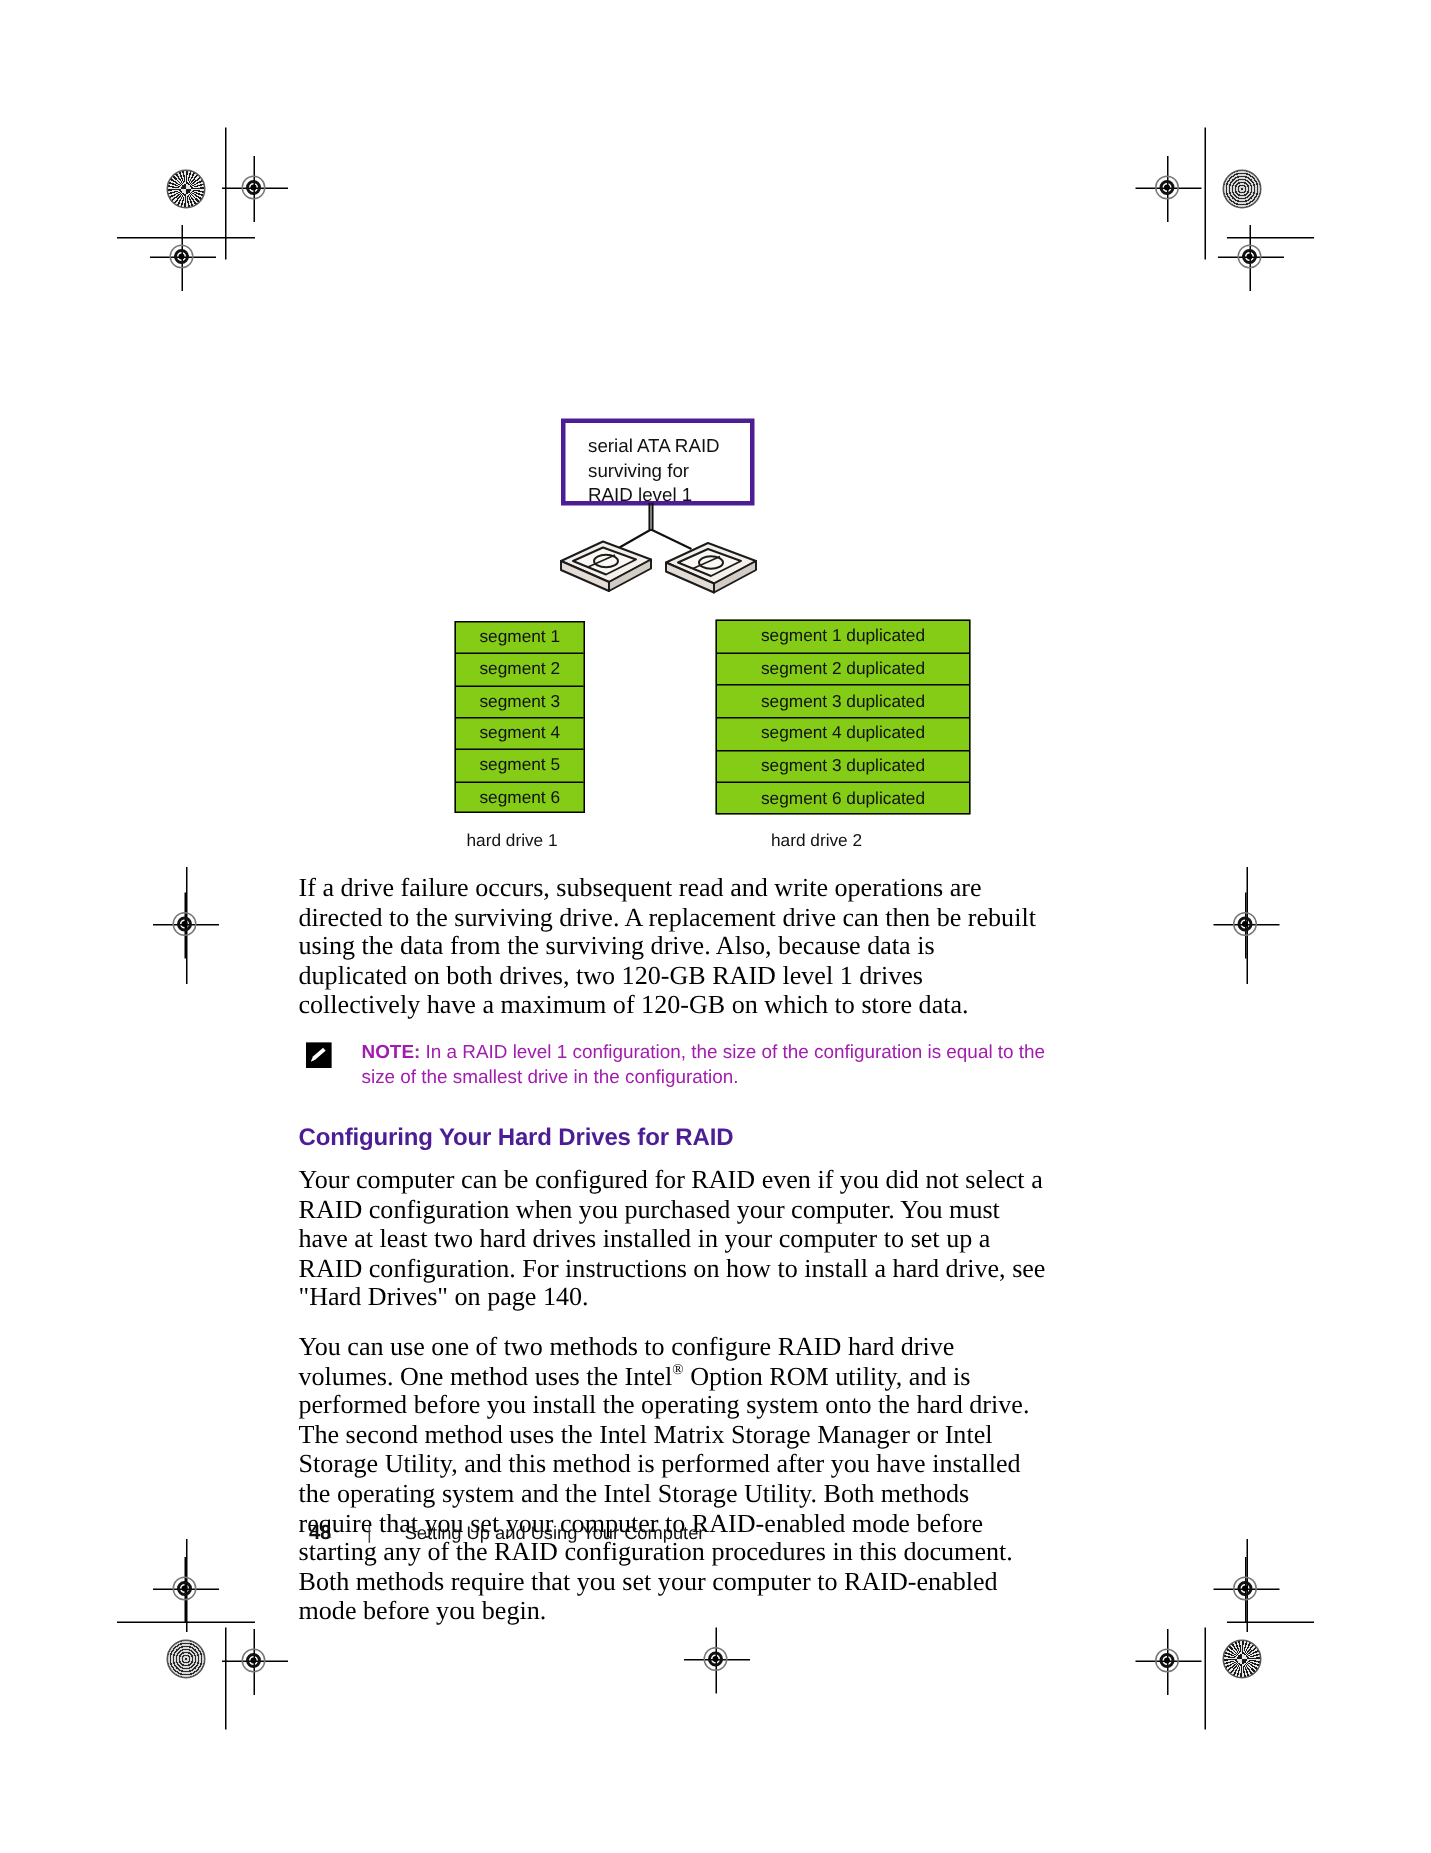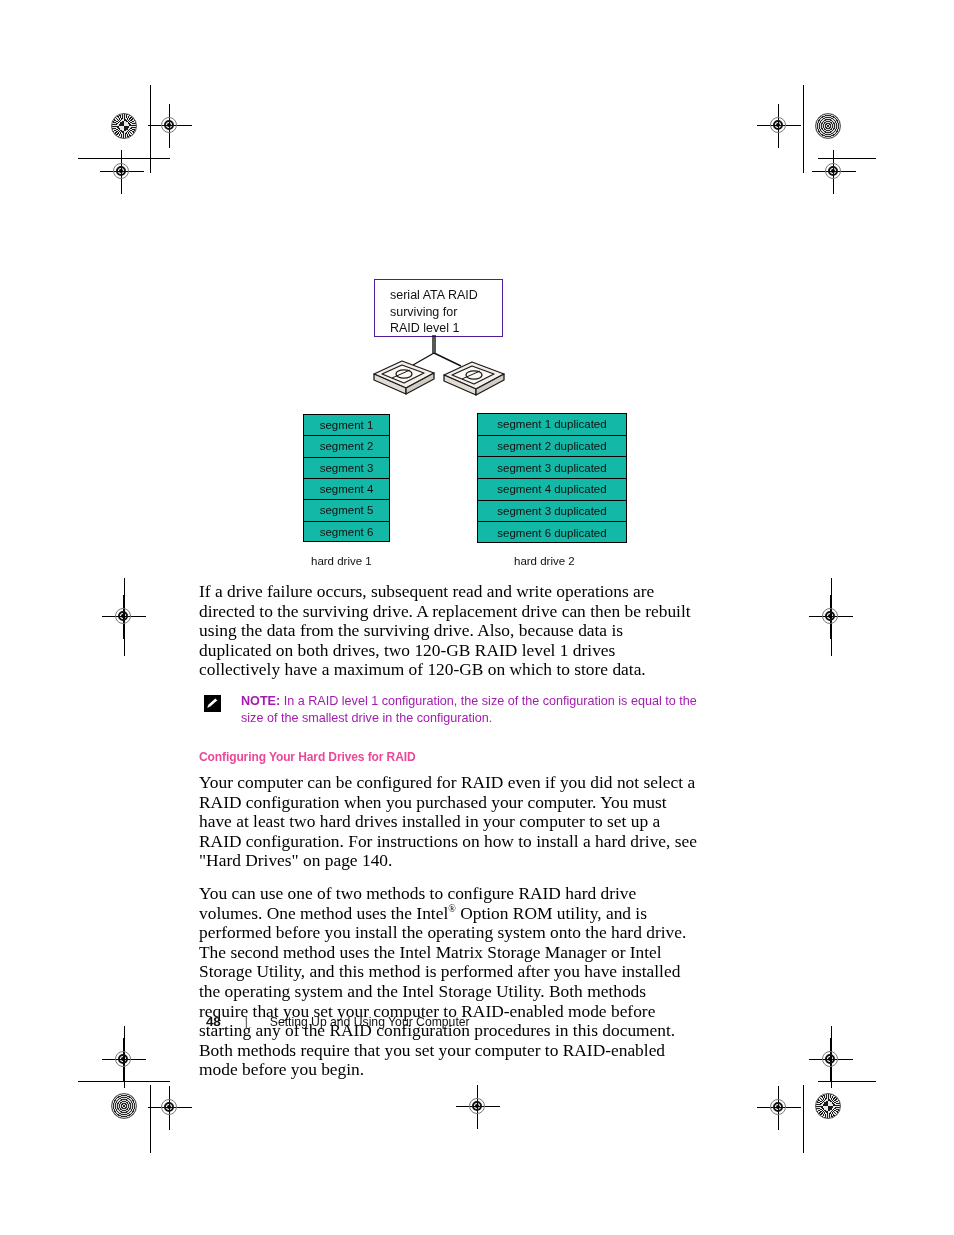--- a/index.html
+++ b/index.html
@@ -85,58 +85,58 @@
     width: 954px; height: 1235px;
   }
 
   
   .callout-box {
     position: absolute;
     left: 374px;
     top: 279px;
     width: 129px;
     height: 58px;
-    border: 1px solid #4c1d95;
+    border: 3px solid #4c1d95;
     box-sizing: border-box;
     font-family: "Liberation Sans", sans-serif;
     font-size: 12.5px;
     line-height: 16.5px;
     padding: 7px 0 0 15px;
     background: #fff;
     color: #111;
   }
 
   .connector { position: absolute; left: 355px; top: 335px; }
 
   .drive-art { position: absolute; left: 352px; top: 348px; }
 
   .seg-table {
     position: absolute;
     border: 1px solid #000;
     box-sizing: border-box;
-    background: #14b8a6;
+    background: #84cc16;
   }
   .seg-table .row {
     border-bottom: 1px solid #000;
     box-sizing: border-box;
     font-family: "Liberation Sans", sans-serif;
     color: #111;
     display: flex;
     align-items: center;
     justify-content: center;
   }
   .seg-table .row:last-child { border-bottom: none; }
 
   #table-left {
     left: 303px; top: 414px; width: 87px; height: 128px;
   }
   #table-left .row { height: 21.33px; font-size: 11.5px; }
 
   #table-right {
-    left: 477px; top: 413px; width: 150px; height: 130px;
+    left: 477px; top: 413px; width: 170px; height: 130px;
   }
   #table-right .row { height: 21.66px; font-size: 11.5px; }
 
   .drive-caption {
     position: absolute;
     font-family: "Liberation Sans", sans-serif;
     font-size: 11.5px;
     color: #111;
     white-space: nowrap;
   }
@@ -178,24 +178,24 @@
     font-family: "Liberation Sans", sans-serif;
     font-size: 12.6px;
     line-height: 17.5px;
     color: #a21caf;
   }
   .note-text b { font-weight: bold; }
 
   h2.section-head {
     margin: 22px 0 9px 0;
     font-family: "Liberation Sans", sans-serif;
-    font-size: 12px;
+    font-size: 16px;
     font-weight: bold;
     letter-spacing: -0.1px;
-    color: #ec4899;
+    color: #4c1d95;
   }
 
   
   #footer {
     position: absolute;
     left: 206px;
     top: 1014px;
     display: flex;
     align-items: baseline;
     font-family: "Liberation Sans", sans-serif;

